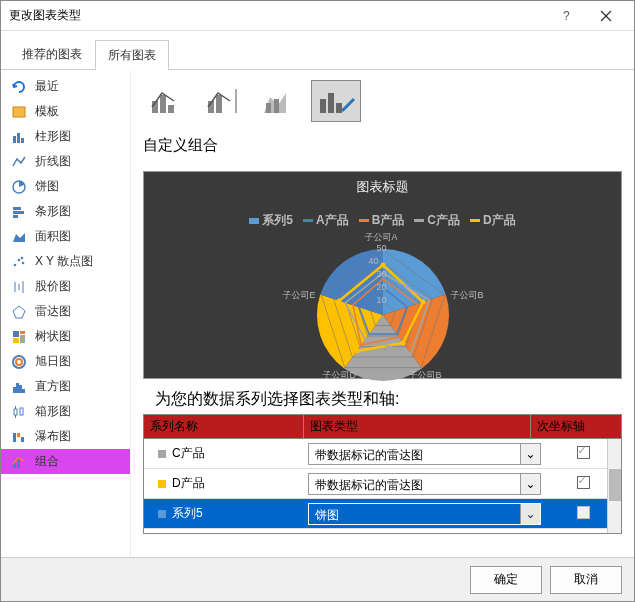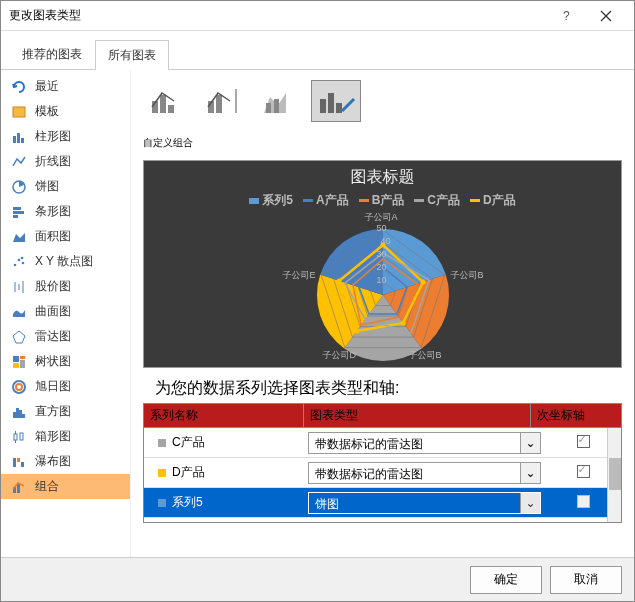--- a/index.html
+++ b/index.html
@@ -9,30 +9,30 @@
 .titlebar .title{flex:1;font-size:12px}
 .titlebar .btns{display:flex}
 .titlebar .btn{width:40px;height:28px;display:flex;align-items:center;justify-content:center;cursor:pointer}
 .titlebar .btn svg{width:12px;height:12px}
 .tabs{display:flex;border-bottom:1px solid #ccc;padding-left:8px;padding-top:8px}
 .tab{padding:6px 12px;border:1px solid transparent;border-bottom:none;cursor:pointer;color:#333}
 .tab.active{border-color:#ccc;background:#fff;position:relative;top:1px}
 .content{flex:1;display:flex;overflow:hidden}
 .sidebar{width:130px;border-right:1px solid #eee;padding:4px 0;overflow-y:auto}
 .sb-item{display:flex;align-items:center;padding:4px 10px;cursor:pointer;gap:8px}
-.sb-item.active{background:#fdba74}
+.sb-item.active{background:#d946ef}
 .sb-item .ic{width:16px;height:16px;display:flex;align-items:center;justify-content:center}
 .sb-item .lbl{color:#333}
 .main{flex:1;display:flex;flex-direction:column;padding:10px 12px;overflow:hidden}
 .thumbs{display:flex;gap:6px;margin-bottom:14px}
 .thumb{width:50px;height:42px;border:1px solid transparent;display:flex;align-items:center;justify-content:center;cursor:pointer}
 .thumb.active{border-color:#888;background:#d8d8d8}
-.section-title{font-size:10px;margin-bottom:10px}
+.section-title{font-size:15px;margin-bottom:16px}
 .preview{background:#3a3a3a;height:208px;border:1px solid #999;display:flex;flex-direction:column;align-items:center;color:#ccc;font-size:10px;position:relative;padding-top:6px}
-.preview .pt{font-size:16px;color:#eee;margin-bottom:4px}
+.preview .pt{font-size:13px;color:#eee;margin-bottom:16px}
 .legend{display:flex;gap:10px;font-size:9px;color:#bbb;margin-bottom:4px}
 .legend span{display:flex;align-items:center;gap:3px}
 .legend i{width:10px;height:3px;display:inline-block}
 .radar-wrap{position:relative;width:180px;height:160px}
 .radar-wrap svg{position:absolute;top:0;left:0}
 .rlabel{position:absolute;font-size:9px;color:#bbb;white-space:nowrap}
 .series-label{font-size:16px;margin:10px 12px 4px}
 .grid{border:1px solid #888;height:120px;overflow:hidden;position:relative}
 .grid-head{display:flex;background:#b91c1c;border-bottom:1px solid #888}
 .grid-head div{padding:3px 6px;border-right:1px solid #888}
@@ -163,28 +163,20 @@
               <line x1="4" y1="3" x2="4" y2="13" stroke="#4a7fbf"></line>
               <line x1="8" y1="5" x2="8" y2="11" stroke="#4a7fbf"></line>
               <line x1="12" y1="2" x2="12" y2="14" stroke="#4a7fbf"></line>
             </svg>
           </span>
           <span class="lbl">股价图</span>
         </div>
       <div class="sb-item">
           <span class="ic">
             <svg width="16" height="16">
-              <path d="M2 10 Q5 4 8 8 T14 6 L14 13 L2 13 Z" fill="#4a7fbf"></path>
-            </svg>
-          </span>
-          <span class="lbl">曲面图</span>
-        </div>
-      <div class="sb-item">
-          <span class="ic">
-            <svg width="16" height="16">
               <polygon points="8,2 14,7 11,14 5,14 2,7" fill="none" stroke="#4a7fbf"></polygon>
             </svg>
           </span>
           <span class="lbl">雷达图</span>
         </div>
       <div class="sb-item">
           <span class="ic">
             <svg width="16" height="16">
               <rect x="2" y="2" width="6" height="6" fill="#4a7fbf"></rect>
               <rect x="9" y="2" width="5" height="3" fill="#ed7d31"></rect>
@@ -339,21 +331,21 @@
                   <circle cx="-44" cy="-14" r="2.5"></circle>
                 </g>
             </g>
           </svg>
           <div class="rlabel" style="top:-2px;left:72px">子公司A</div>
           <div class="rlabel" style="top:56px;left:158px">子公司B</div>
           <div class="rlabel" style="top:136px;left:116px">子公司B</div>
           <div class="rlabel" style="top:136px;left:30px">子公司D</div>
           <div class="rlabel" style="top:56px;left:-10px">子公司E</div>
           <div class="rlabel" style="top:10px;left:84px">50</div>
-          <div class="rlabel" style="top:23px;left:88px">40</div>
+          <div class="rlabel" style="top:23px;left:76px">40</div>
           <div class="rlabel" style="top:36px;left:84px">30</div>
           <div class="rlabel" style="top:49px;left:84px">20</div>
           <div class="rlabel" style="top:62px;left:84px">10</div>
         </div>
       </div>
 
       <div class="series-label">为您的数据系列选择图表类型和轴:</div>
 
       <div class="grid">
         <div class="grid-head">

